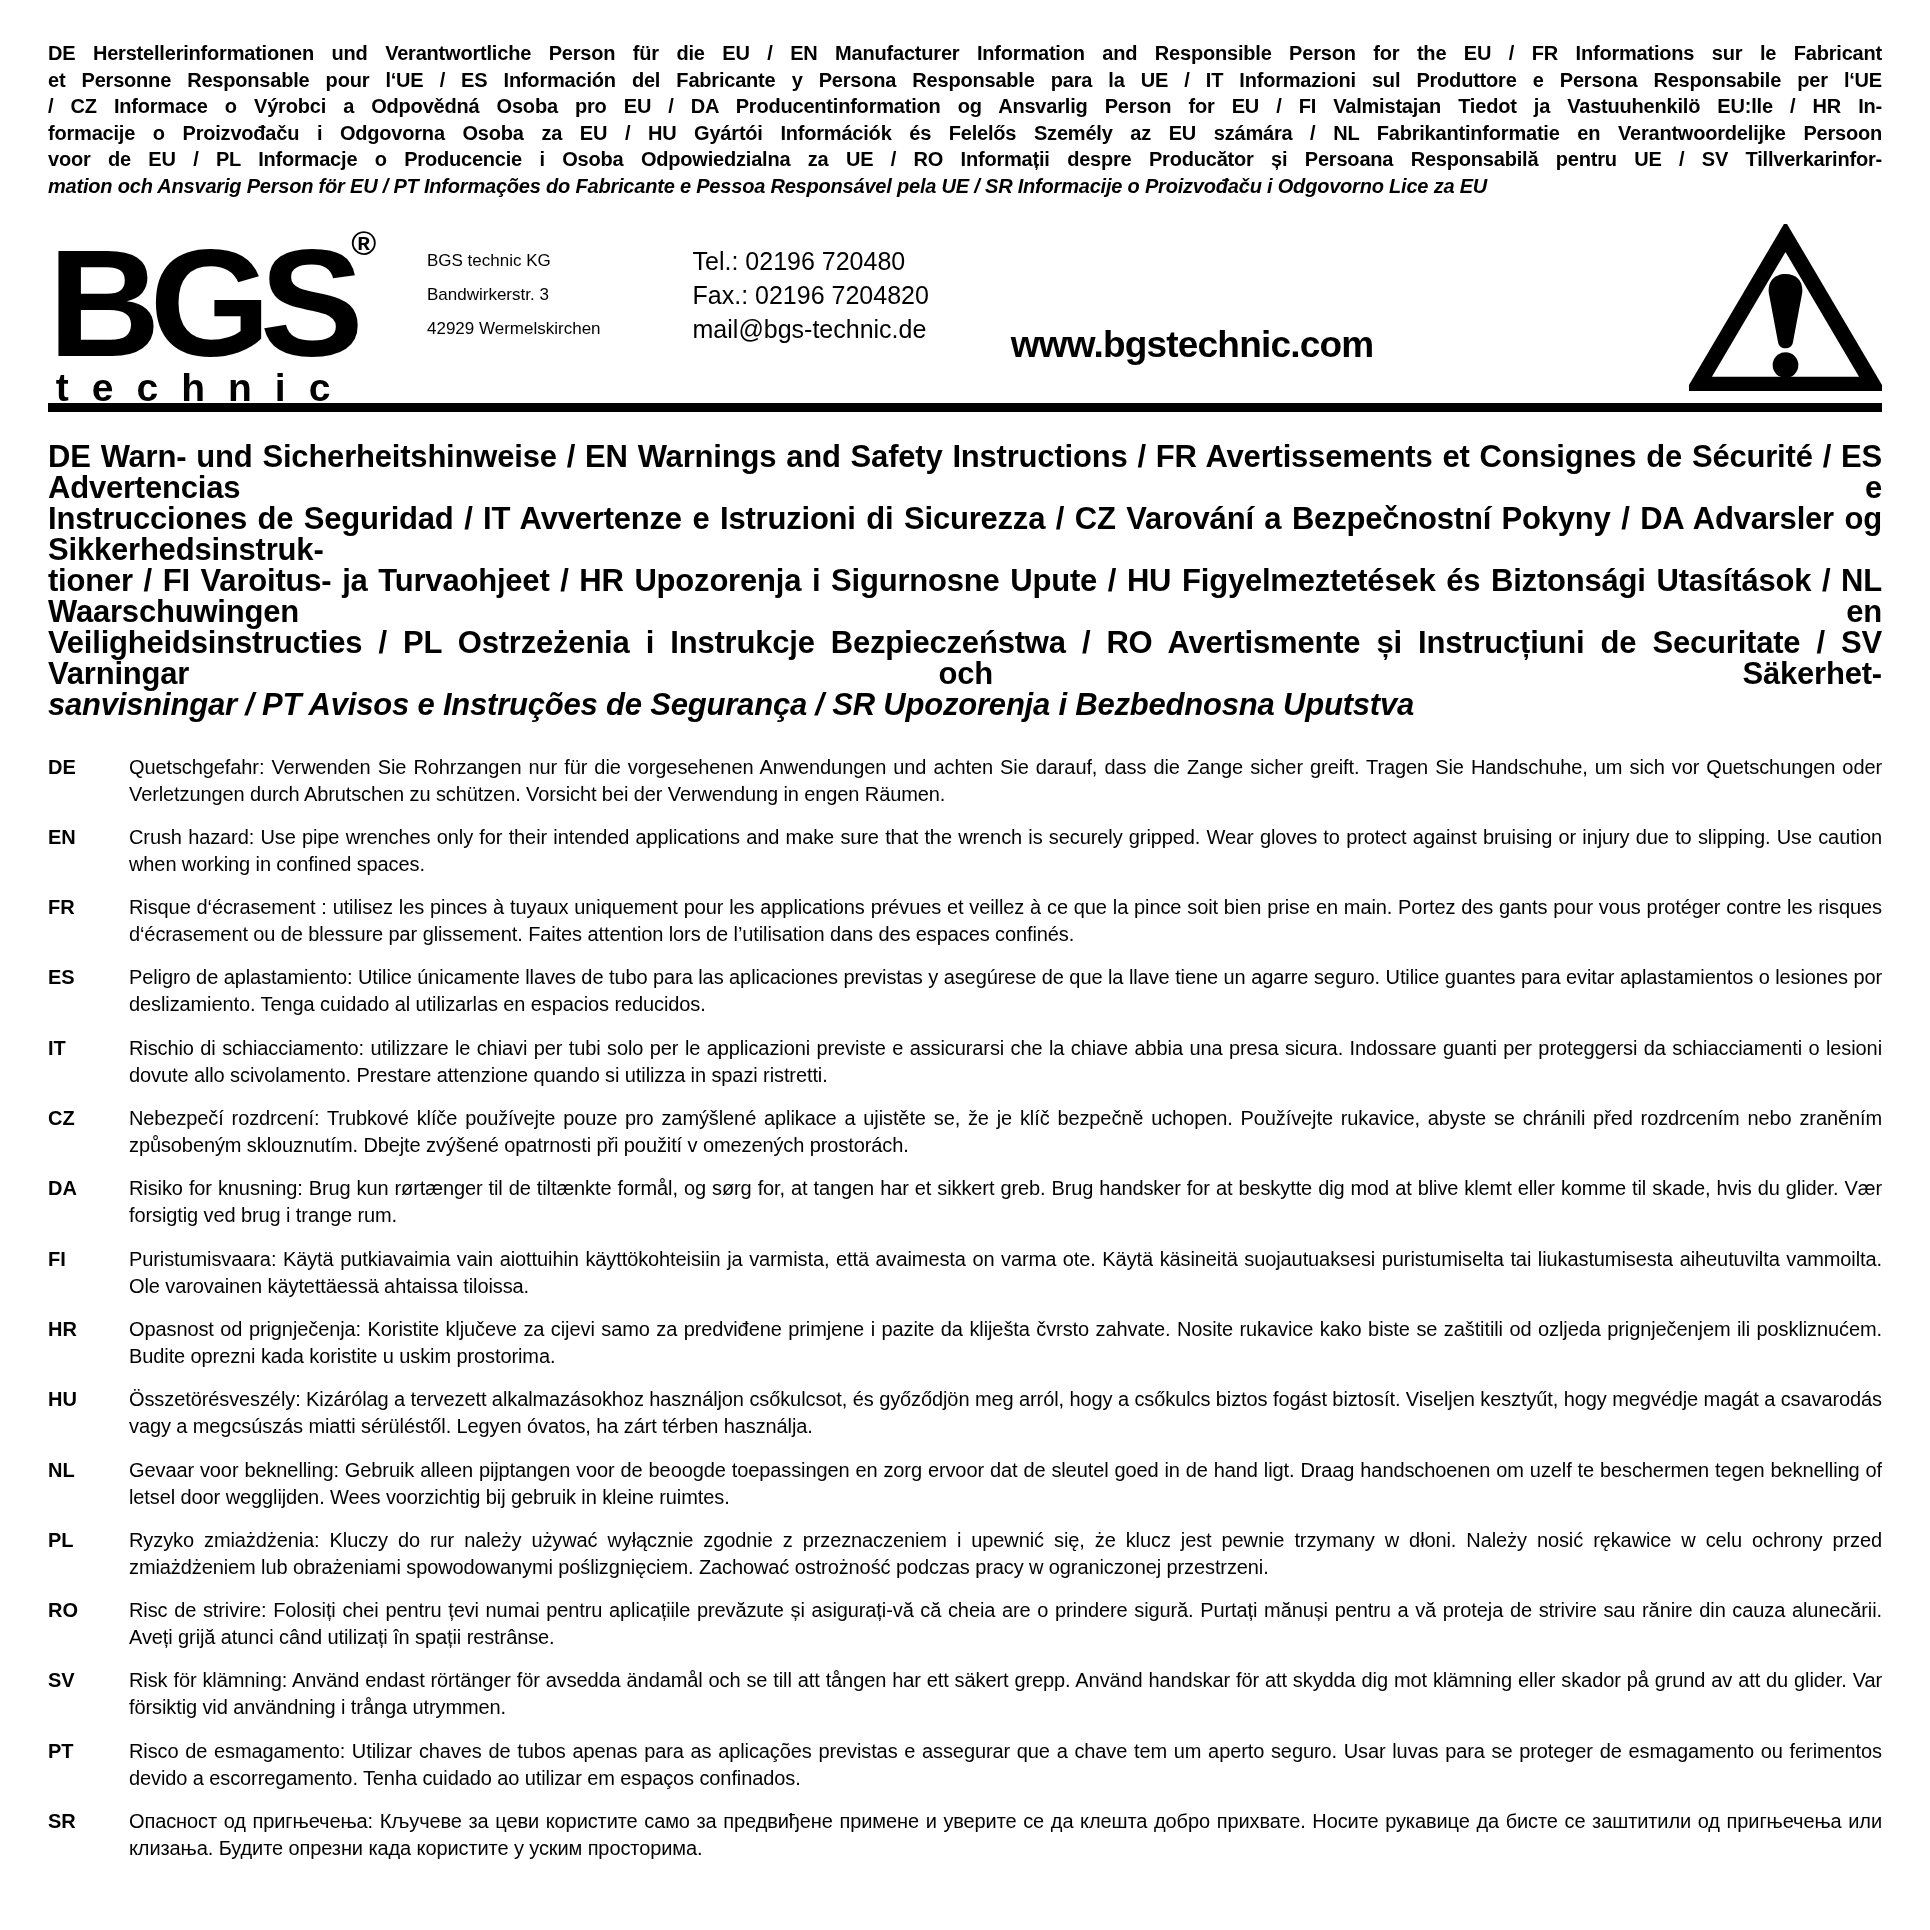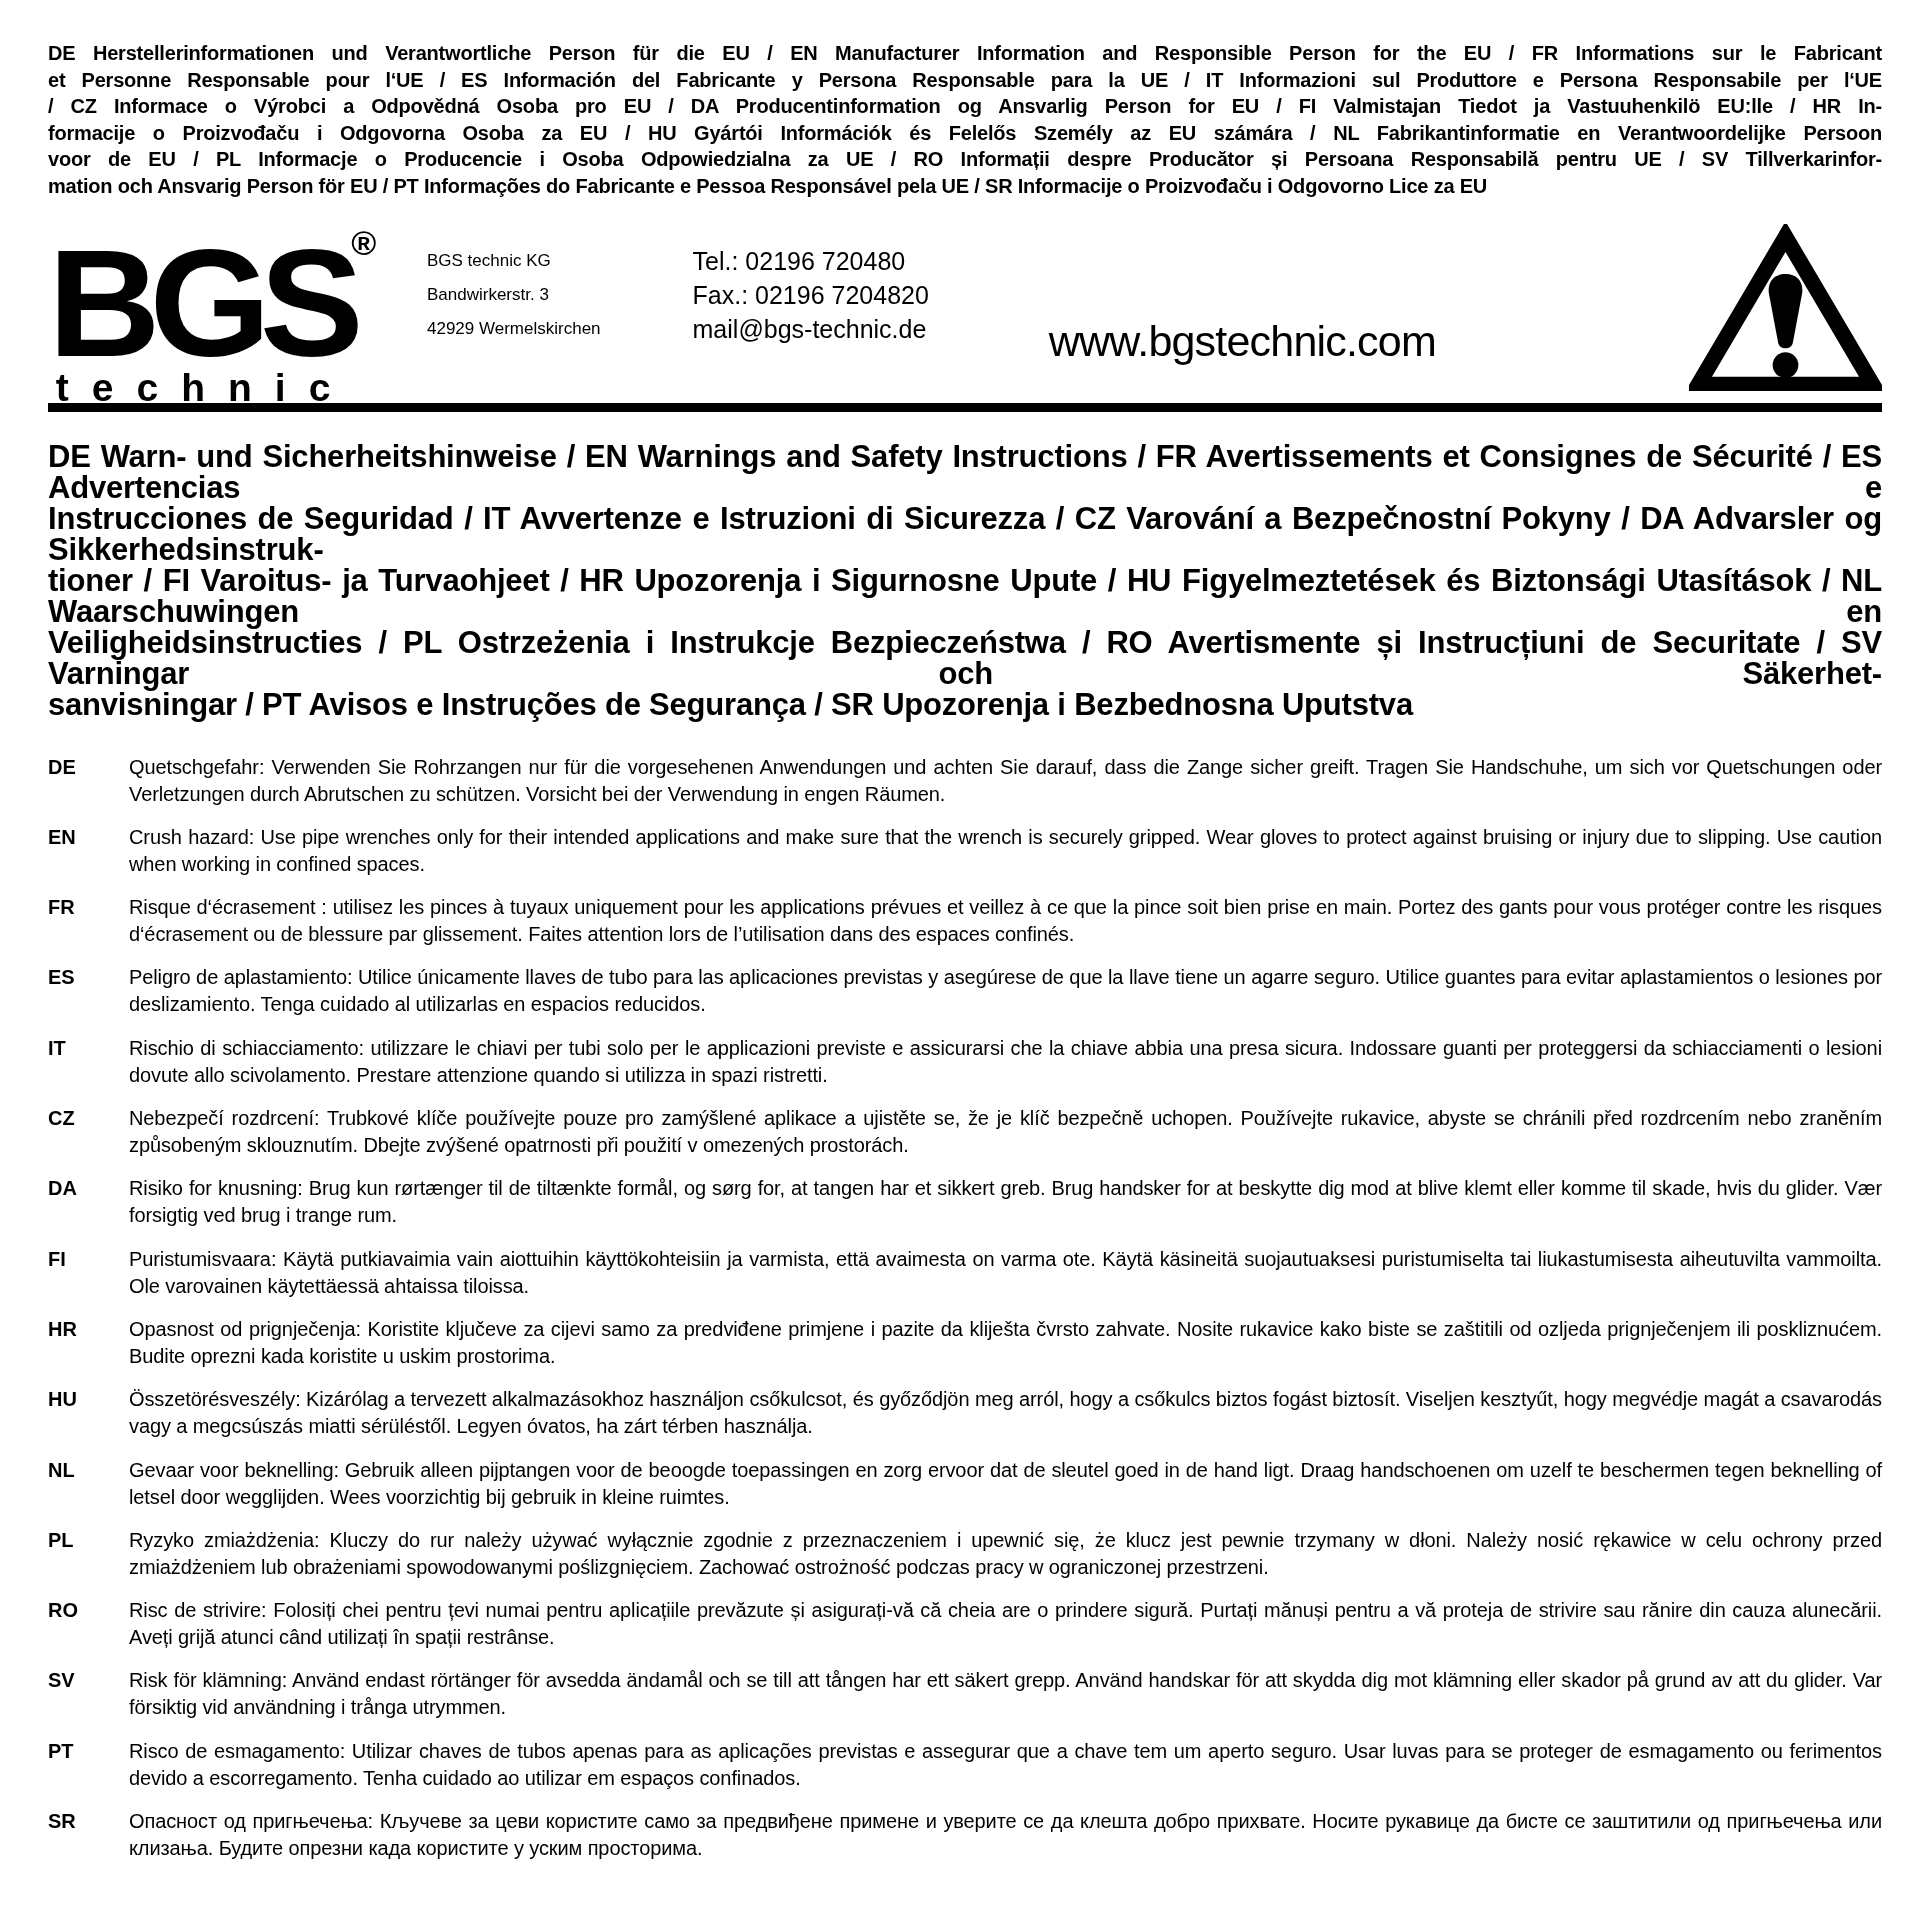--- a/index.html
+++ b/index.html
@@ -6,21 +6,21 @@
   body {
     width: 1930px; height: 1930px;
     font-family: "Liberation Sans", sans-serif;
     color: #000;
     -webkit-font-smoothing: antialiased;
   }
   .sheet { padding: 40px 45px 0 48px; width: 1834px; }
 
   
   .jlines > div { text-align: justify; text-align-last: justify; white-space: normal; }
-  .jlines > div:last-child { text-align-last: left; }
+  .jlines > div:last-child { text-align-last: left; font-style: italic; }
 
   .top-header { font-weight: bold; font-size: 20px; line-height: 26.5px; letter-spacing: -0.2px; }
 
   .brand-row { display: flex; align-items: flex-start; margin-top: 25px; height: 162px; }
 
   .logo { width: 335px; flex: 0 0 auto; position: relative; }
   .logo-word {
     font-weight: bold; font-size: 153px; line-height: 123px;
     letter-spacing: -11px; transform: scaleX(1.02); transform-origin: left;
     display: inline-block;
@@ -28,22 +28,22 @@
   .logo-reg { font-size: 34px; font-weight: bold; vertical-align: 101px; letter-spacing: 0; margin-left: 4.7px; }
   .logo-sub {
     font-weight: bold; font-size: 39px; letter-spacing: 23px;
     margin-top: 1.6px; padding-left: 7.8px; white-space: nowrap;
   }
 
   .addr-col { margin-left: 44px; flex: 0 0 auto; font-size: 17px; line-height: 34px; padding-top: 20px; }
   .contact-col { margin-left: 92px; flex: 0 0 auto; font-size: 25px; line-height: 34px; padding-top: 20px; }
 
   .website {
-    margin-left: 120px; flex: 0 0 auto; align-self: flex-end;
-    font-weight: normal; font-size: 43px; margin-bottom: 20px; letter-spacing: -0.8px;
+    margin-left: 82px; flex: 0 0 auto; align-self: flex-end;
+    font-weight: bold; font-size: 37px; margin-bottom: 20px; letter-spacing: -0.8px;
   }
 
   .warn-triangle { margin-left: auto; flex: 0 0 auto; width: 193px; height: 167px; }
 
   .divider { height: 8.6px; background: #000; margin-top: 17px; }
 
   .second-header { font-weight: bold; font-size: 31px; line-height: 31px; margin-top: 29px; letter-spacing: -0.2px; }
 
   .warnings { margin-top: 34px; }
   .warning-item { display: grid; grid-template-columns: 51px 1fr; column-gap: 30px; margin-bottom: 16.3px; }

